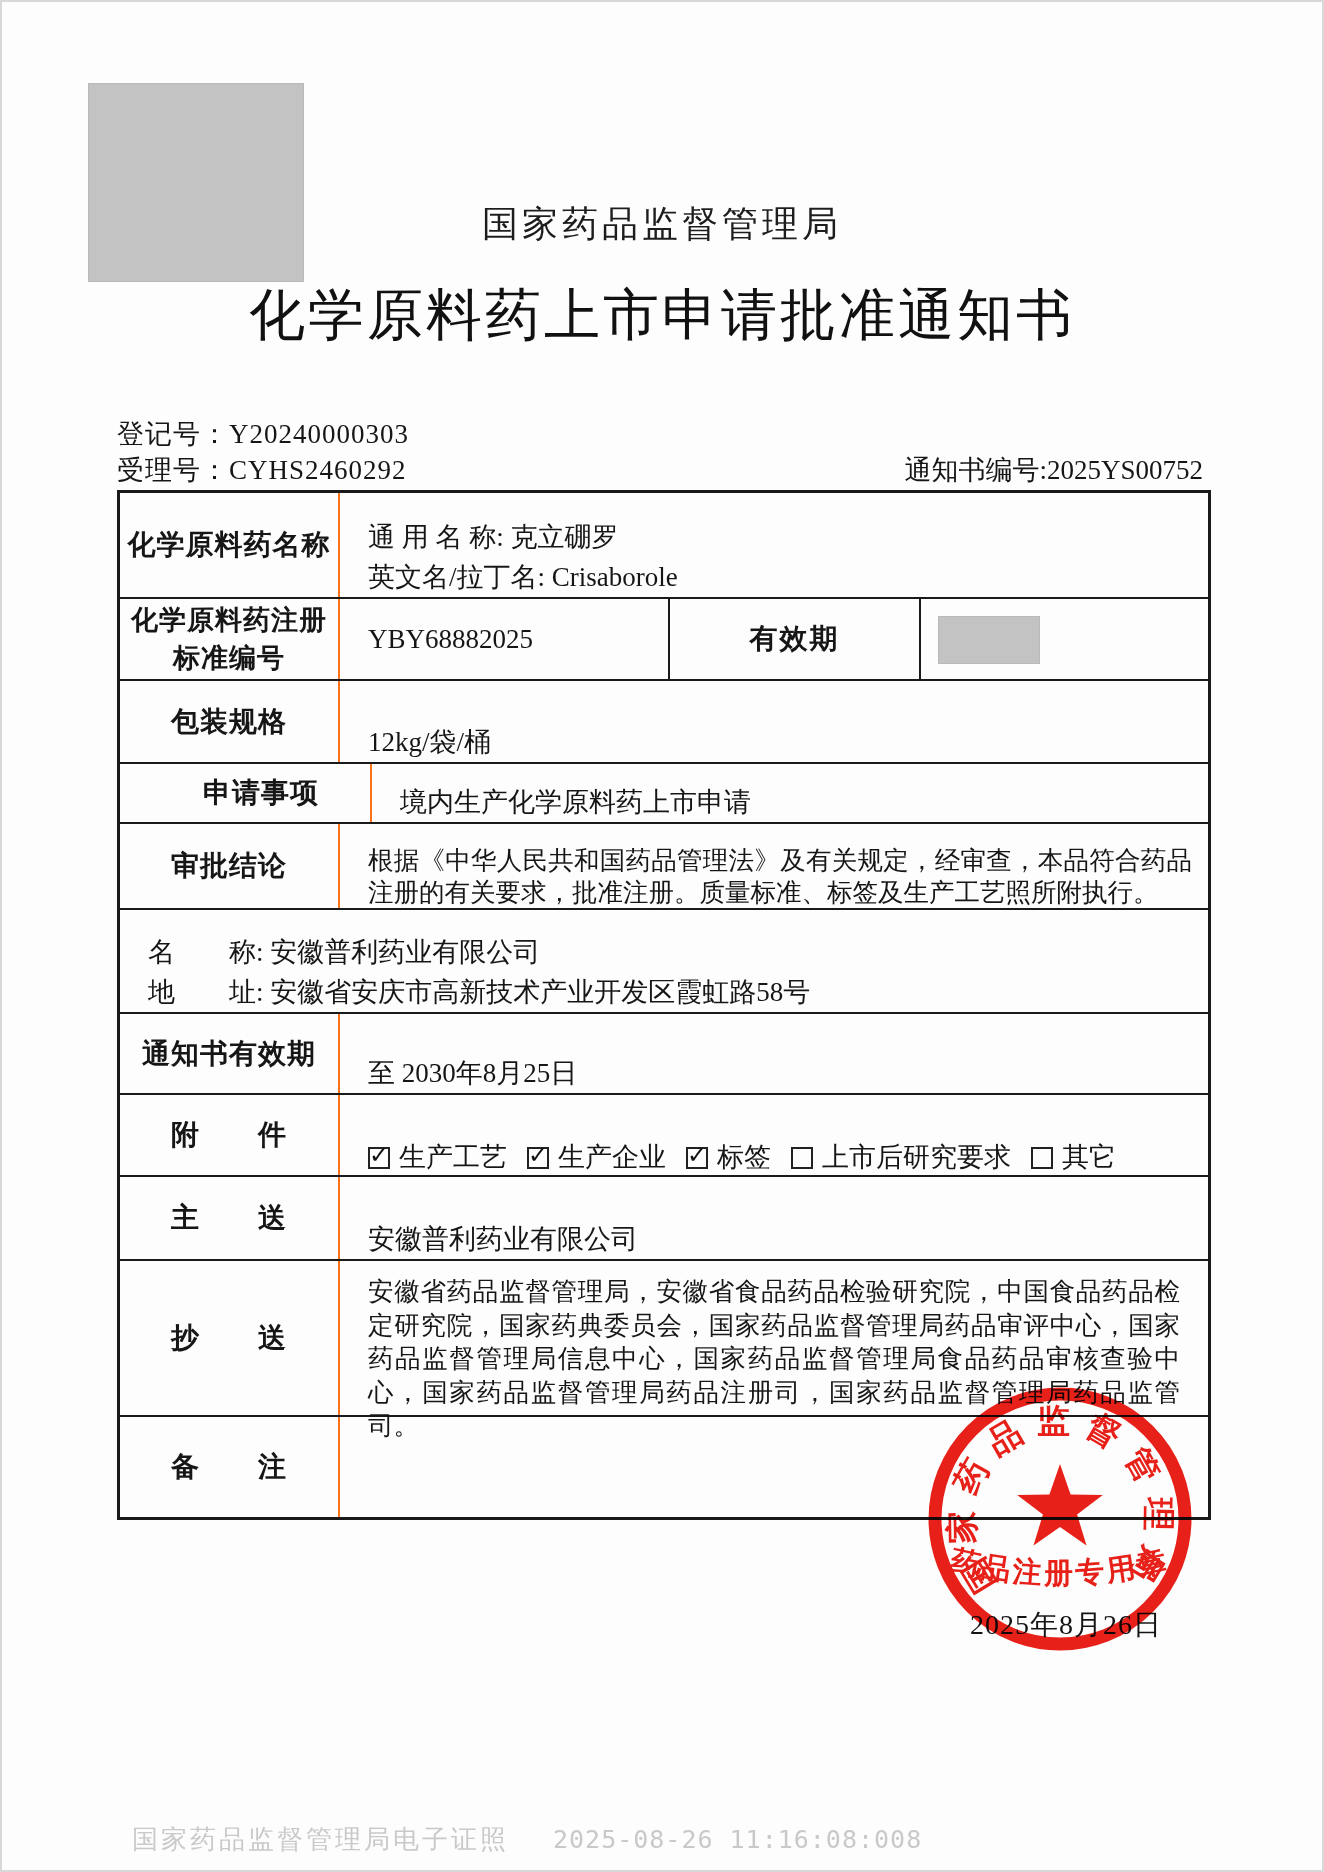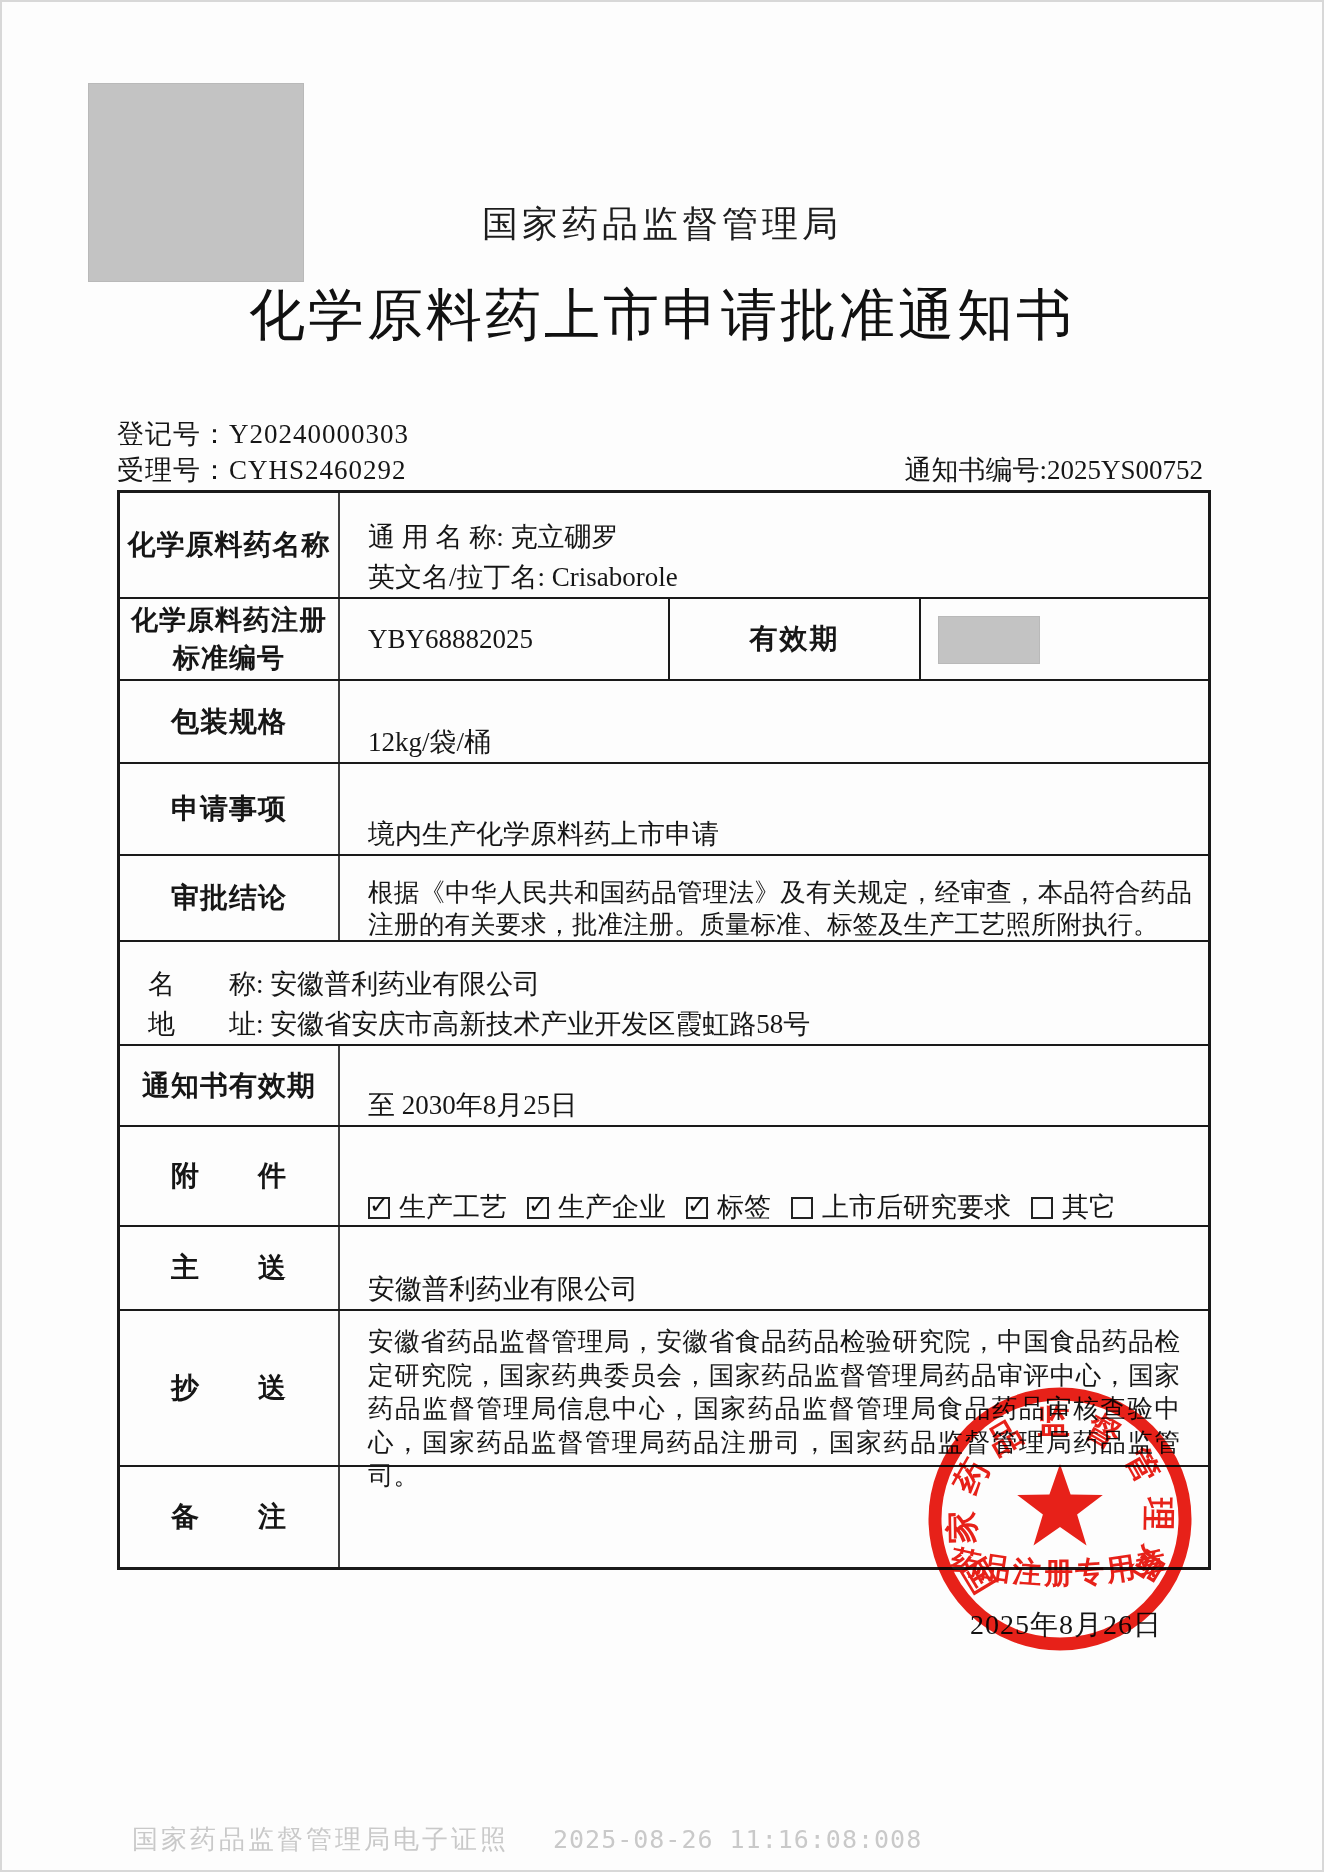--- a/index.html
+++ b/index.html
@@ -30,21 +30,21 @@
   .acc-line{top:450px;}
   .notice-line{position:absolute;right:119px;top:450px;font-size:27px;white-space:nowrap;}
   
   .tbl{
     position:absolute;left:115px;top:488px;width:1094px;
     border:3px solid #1a1a1a;box-sizing:border-box;
   }
   .row{display:flex;border-top:2px solid #1a1a1a;box-sizing:border-box;}
   .row:first-child{border-top:none;}
   .lab{
-    width:220px;flex:0 0 220px;border-right:2px solid #404040;box-sizing:border-box;
+    width:220px;flex:0 0 220px;border-right:2px solid #f97316;box-sizing:border-box;
     display:flex;flex-direction:column;align-items:center;justify-content:center;
     font-size:28px;font-weight:700;letter-spacing:1px;text-align:right;line-height:40px;
   }
   .val{
     flex:1;display:flex;flex-direction:column;justify-content:flex-end;
     padding-left:28px;padding-right:16px;font-size:27px;box-sizing:border-box;
   }
   .line{line-height:40px;}
   .cellgrp{flex:1;display:flex;}
   .c-std{flex:0 0 330px;border-right:2px solid #1a1a1a;display:flex;align-items:center;padding-left:28px;box-sizing:border-box;font-size:27px;}
@@ -114,21 +114,21 @@
       </div>
     </div>
 
     <div class="row" style="height:83px;">
       <div class="lab">包装规格</div>
       <div class="val">
           <div class="line">12kg/袋/桶</div>
         </div>
     </div>
 
-    <div class="row" style="height:92px;">
+    <div class="row" style="height:60px;padding-left:32px;">
       <div class="lab">申请事项</div>
       <div class="val">
           <div class="line">境内生产化学原料药上市申请</div>
         </div>
     </div>
 
     <div class="row" style="height:86px;">
       <div class="lab">审批结论</div>
       <div class="val">
           <div class="para">根据《中华人民共和国药品管理法》及有关规定，经审查，本品符合药品注册的有关要求，批准注册。质量标准、标签及生产工艺照所附执行。</div>
@@ -142,21 +142,21 @@
       </div>
     </div>
 
     <div class="row" style="height:81px;">
       <div class="lab">通知书有效期</div>
       <div class="val">
           <div class="line">至 2030年8月25日</div>
         </div>
     </div>
 
-    <div class="row" style="height:100px;">
+    <div class="row" style="height:82px;">
       <div class="lab">附　　件</div>
       <div class="val">
         <div class="att-line">
           <span class="att-item">
             <span class="cbx">
                 <span class="mk">✓</span>
               </span>
             <span>生产工艺</span>
           </span>
           <span class="att-item">

